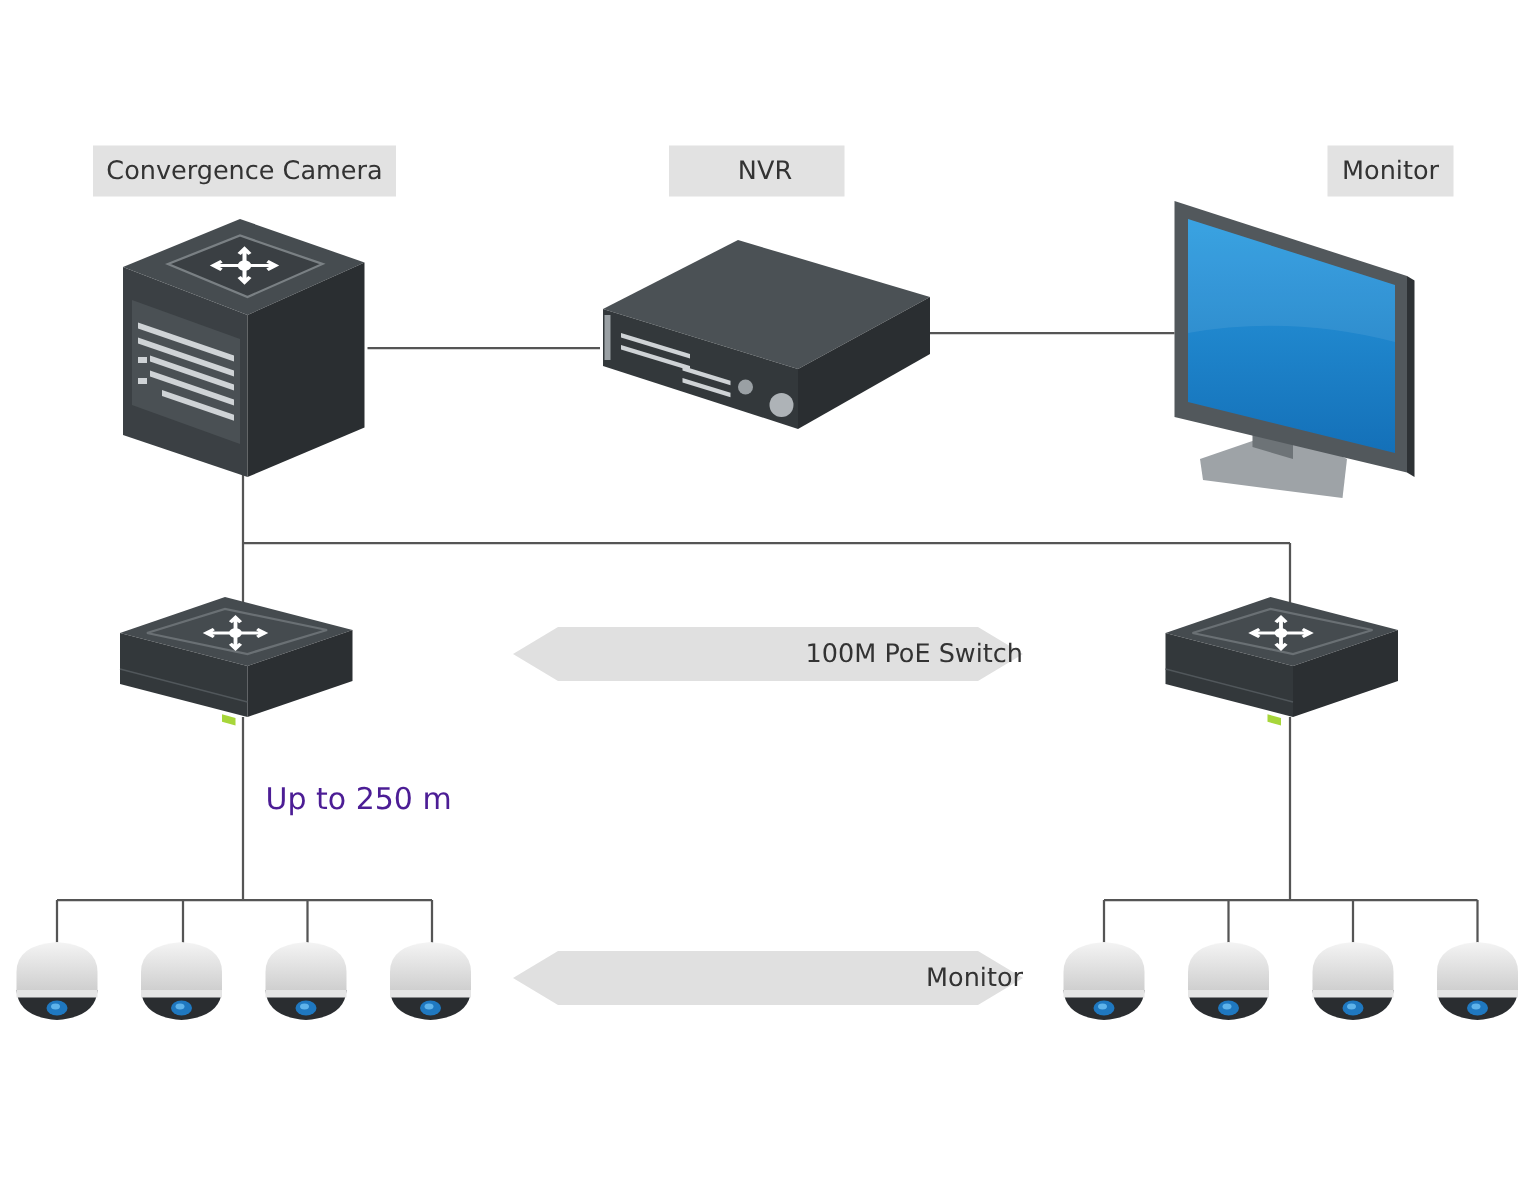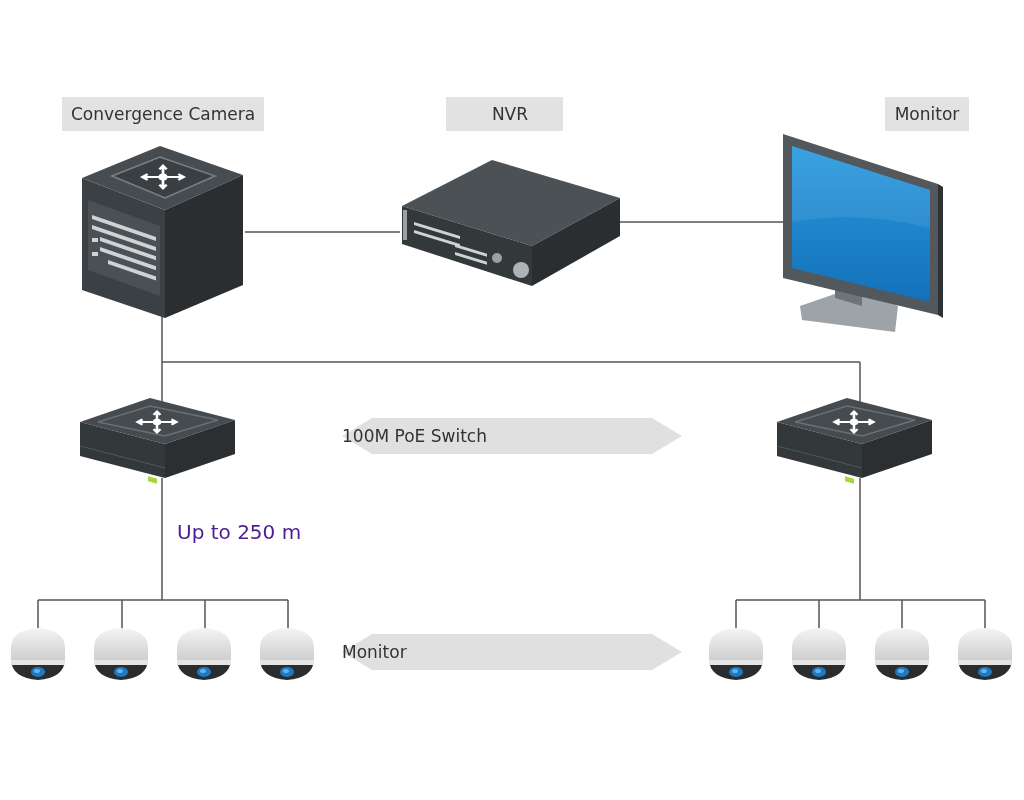--- a/index.html
+++ b/index.html
@@ -2,21 +2,21 @@
 <html><head>
 <meta charset="utf-8">
 <style>
   html,body{margin:0;padding:0;background:#ffffff;}
   body{width:1024px;height:800px;position:relative;overflow:hidden;font-family:"DejaVu Sans","Liberation Sans",sans-serif;}
   #stage{position:absolute;left:0;top:0;width:1024px;height:800px;}
   .label-box{position:absolute;background:#e2e2e2;color:#333;font-size:17px;height:34px;line-height:34px;text-align:center;}
   .free-text{position:absolute;color:#4c1d95;font-size:20px;}
   .hex-label{position:absolute;height:36px;}
   .hex-label svg{position:absolute;left:0;top:0;}
-  .hex-label span{position:absolute;left:0;right:0;top:0;line-height:36px;text-align:left;color:#333;font-size:17px;}
+  .hex-label span{position:absolute;left:0;right:0;top:0;line-height:36px;text-align:right;color:#333;font-size:17px;}
 </style>
 </head>
 <body>
 
 <div id="stage">
   <svg width="1024" height="800" style="position:absolute;left:0;top:0">
     <defs>
       <linearGradient id="screenGrad" x1="0" y1="0" x2="0" y2="1">
         <stop offset="0" stop-color="#2a9be0"></stop>
         <stop offset="1" stop-color="#1470b8"></stop>

